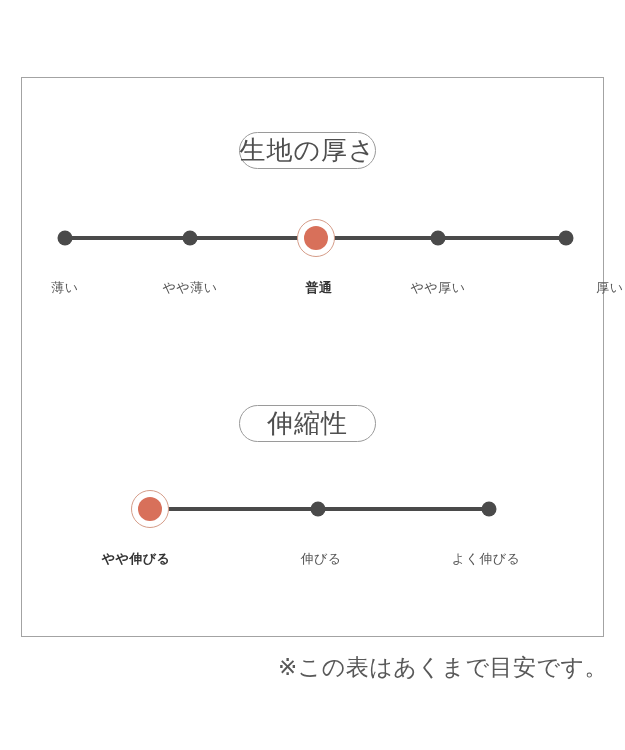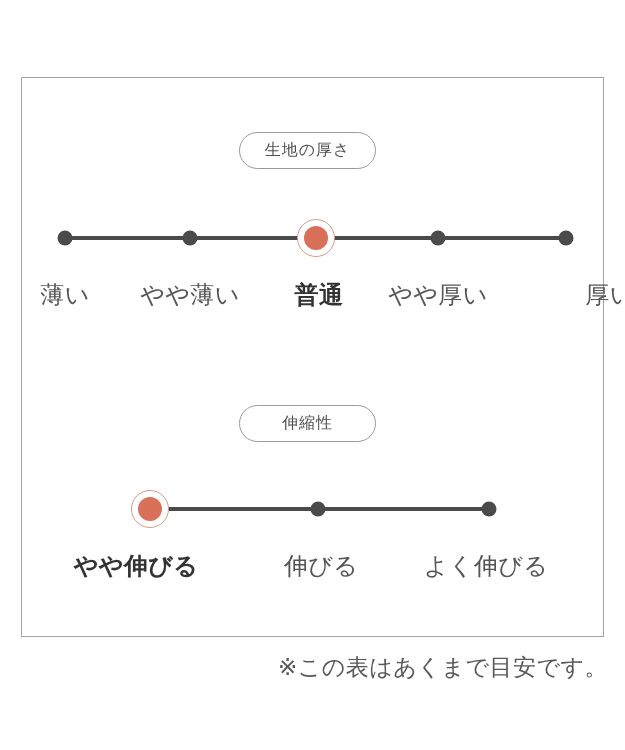--- a/index.html
+++ b/index.html
@@ -22,21 +22,21 @@
     border: 1px solid #a3a3a3;
   }
   .pill {
     position: absolute;
     left: 217px;
     width: 137px; height: 37px;
     border: 1px solid #9a9a9a;
     border-radius: 19px;
     background: #ffffff;
     display: flex; align-items: center; justify-content: center;
-    font-size: 16px;
+    font-size: 26px;
     color: #4f4f4f;
     letter-spacing: 1px;
     white-space: nowrap;
   }
   .pill.p1 { top: 54px; }
   .pill.p2 { top: 327px; }
   .scale-line {
     position: absolute;
     height: 4px;
     background: #4a4a4a;
@@ -61,21 +61,21 @@
     display: flex; align-items: center; justify-content: center;
   }
   .sel-dot {
     width: 24px; height: 24px;
     border-radius: 50%;
     background: #d8705a;
   }
   .opt-label {
     position: absolute;
     transform: translateX(-50%);
-    font-size: 24px;
+    font-size: 13px;
     color: #565656;
     white-space: nowrap;
     letter-spacing: 0.5px;
   }
   .opt-label.selected {
     font-weight: bold;
     color: #333333;
   }
   .row1-labels { top: 201px; }
   .row2-labels { top: 472px; }

